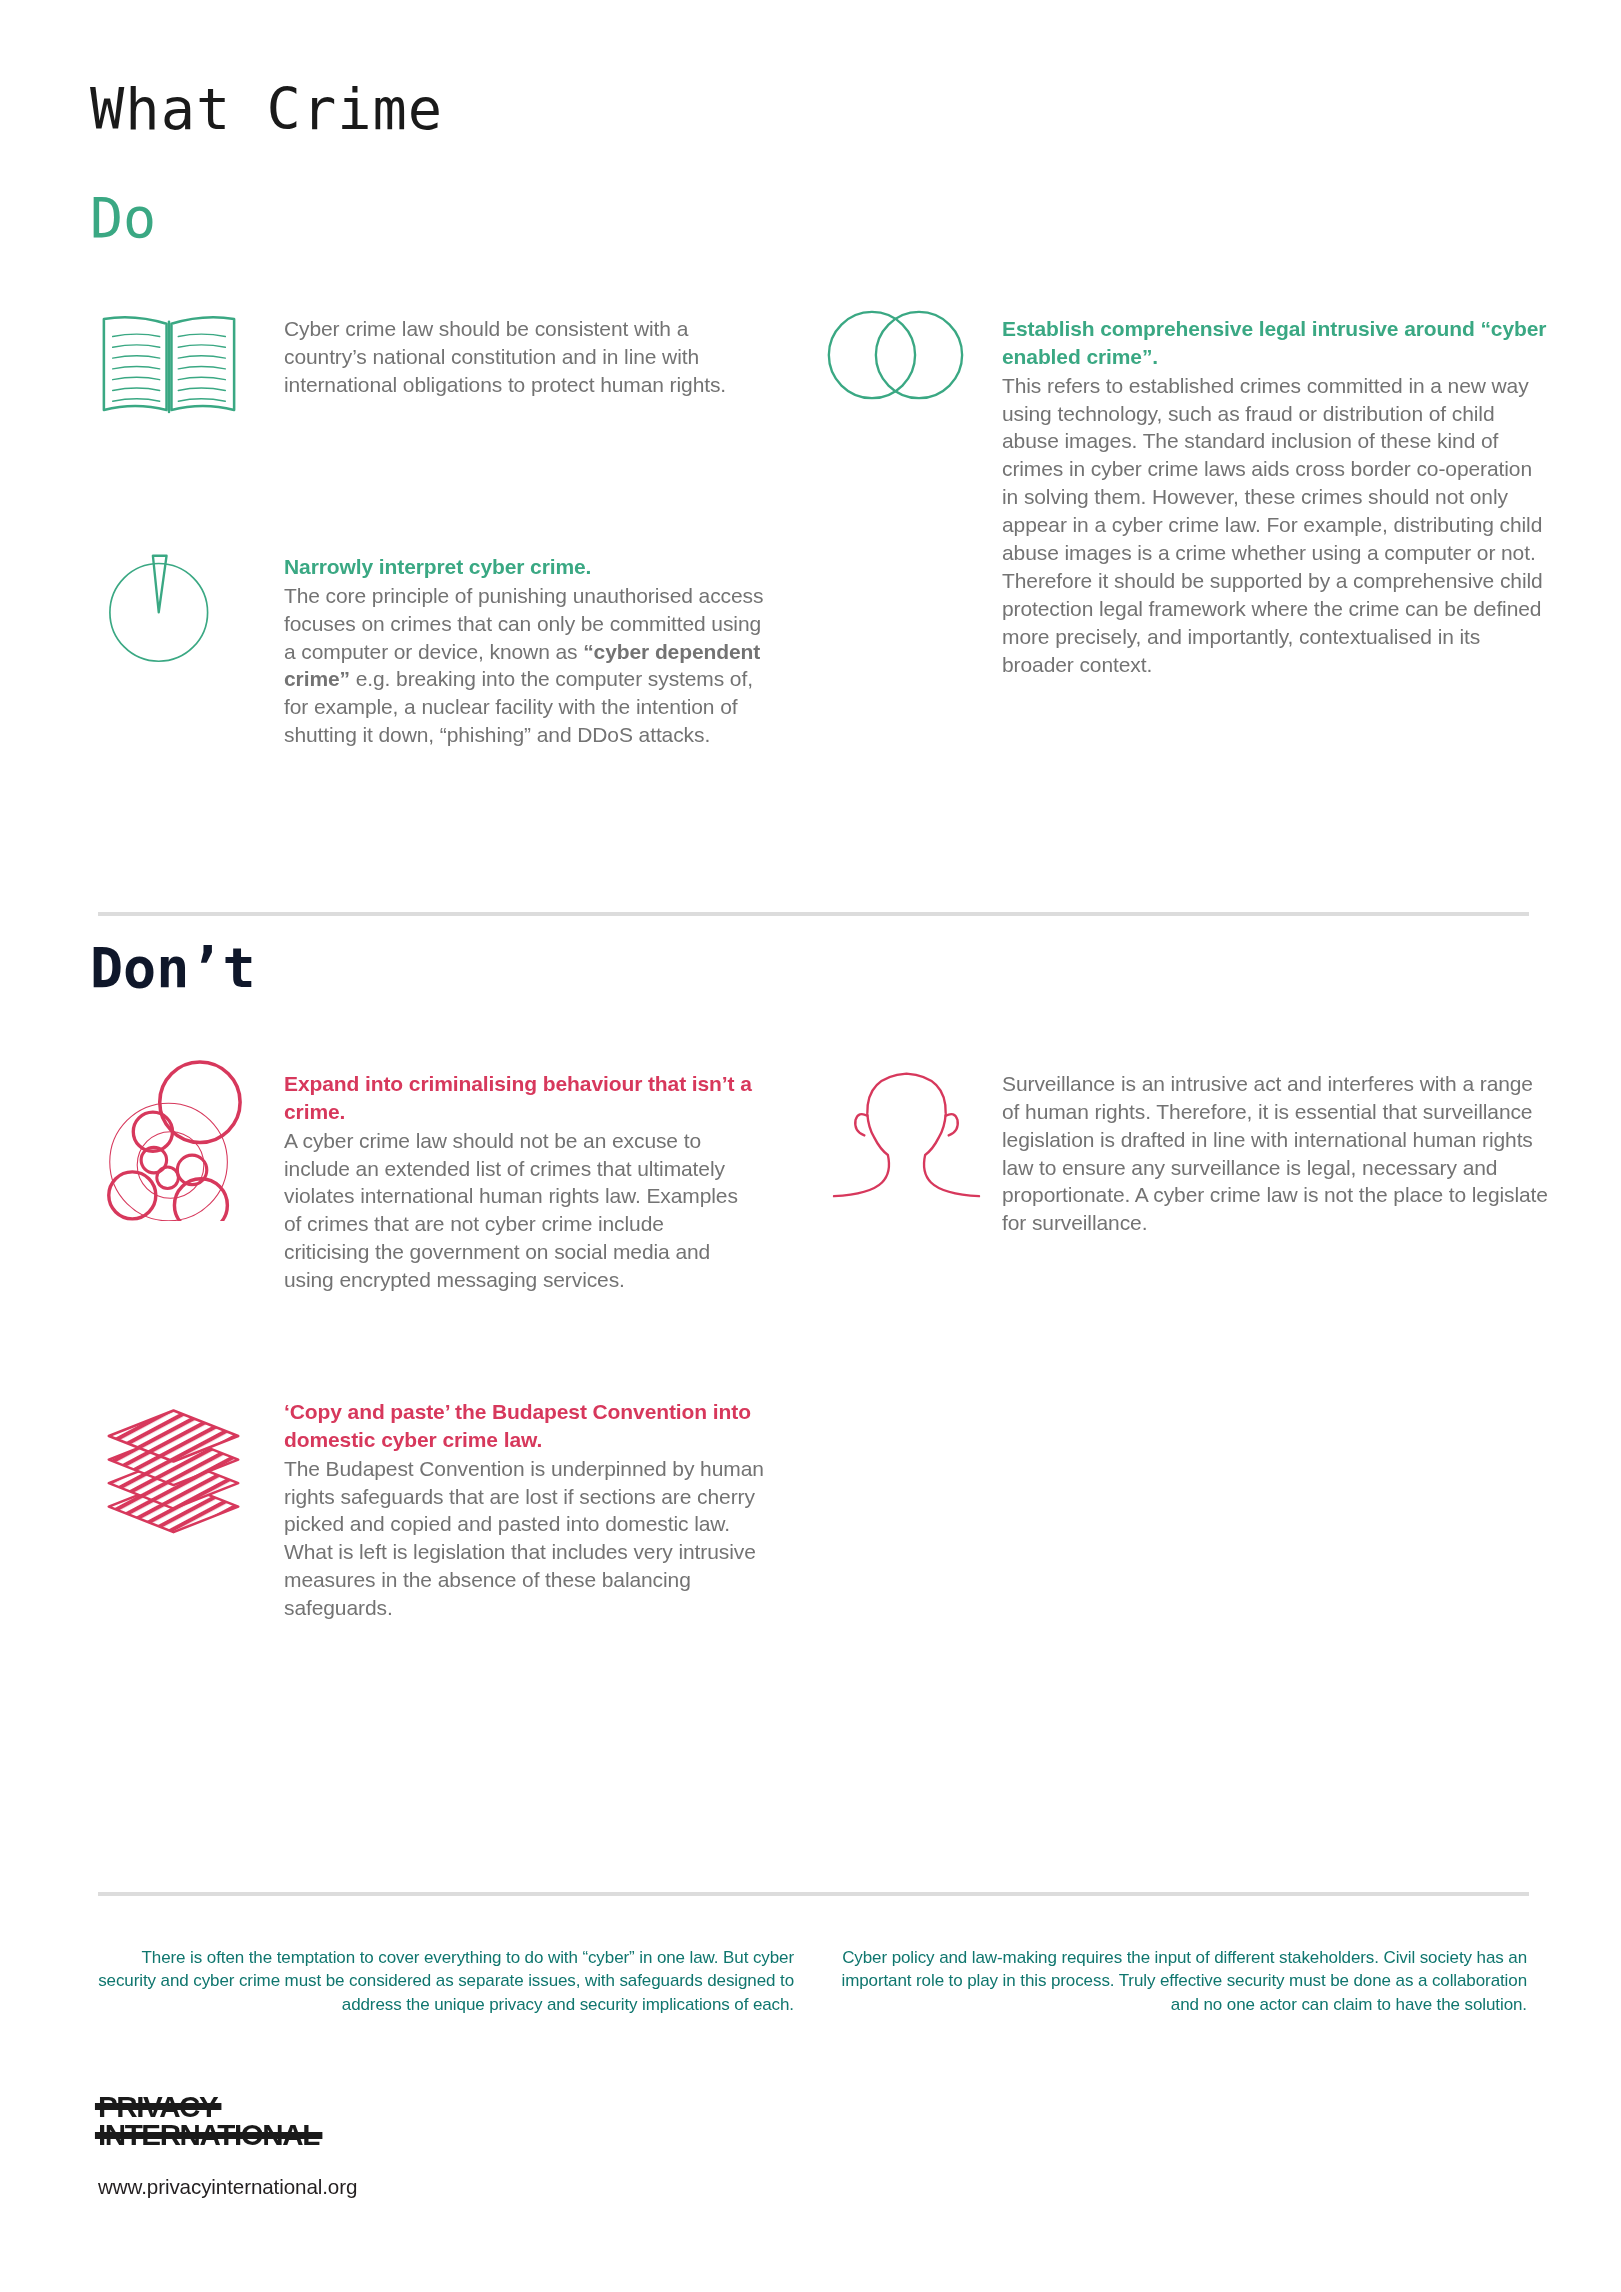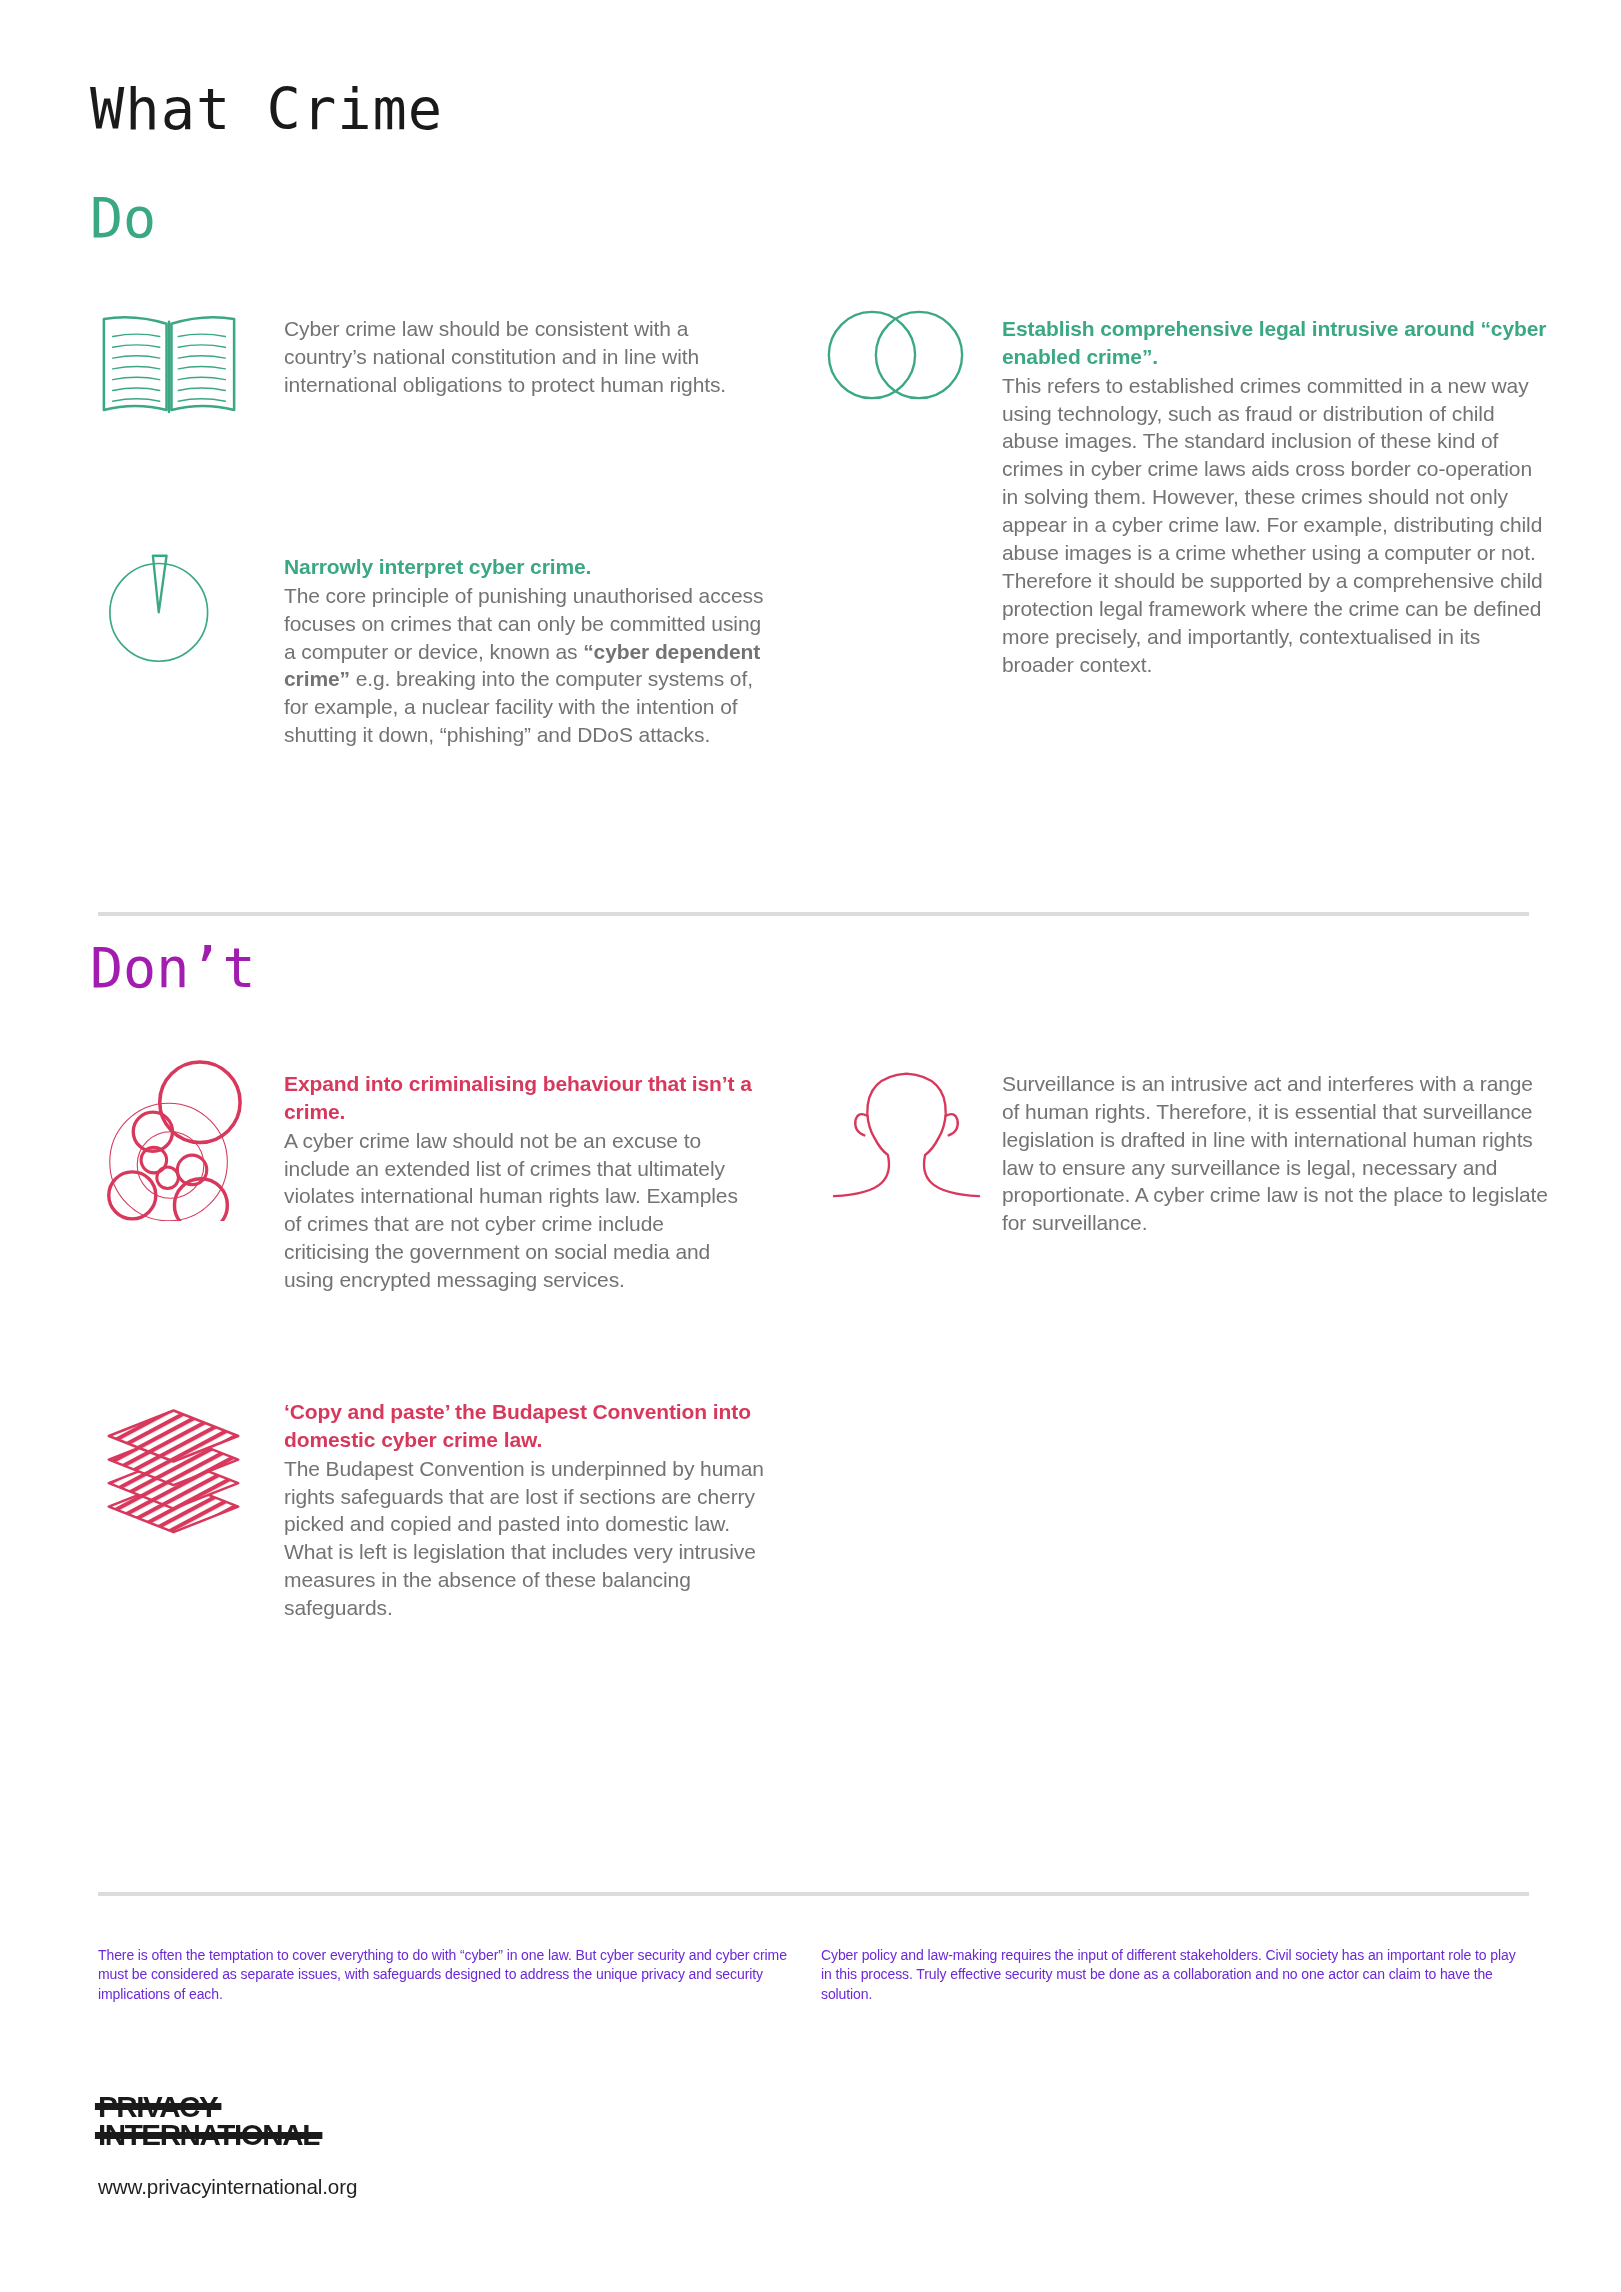--- a/index.html
+++ b/index.html
@@ -39,21 +39,21 @@
   
   .section-label {
     position: absolute;
     font-family: "DejaVu Sans Mono", "Liberation Mono", monospace;
     font-size: 55px;
     font-weight: 400;
     letter-spacing: 0px;
     white-space: nowrap;
   }
   .section-label.do   { left: 90px; top: 186px; color: #3aa883; }
-  .section-label.dont { left: 90px; top: 936px; color: #a21caf; }
+  .section-label.dont { left: 90px; top: 936px; color: #0f172a; font-weight: bold; }
 
   
   .divider {
     position: absolute;
     left: 98px;
     width: 1431px;
     height: 3.9px;
     background: #dcdcdc;
   }
   .divider.d1 { top: 912px; }
@@ -86,24 +86,25 @@
     line-height: 1.33;
     color: #737373;
     letter-spacing: -0.1px;
     margin: 0;
   }
   .item-text b { font-weight: bold; }
 
   
   .footer-col {
     position: absolute;
-    font-size: 14px;
+    font-size: 17px;
     line-height: 1.38;
-    color: #6d28d9;
+    color: #0f766e;
     letter-spacing: -0.1px;
+    text-align: right;
   }
   .footer-col.left  { left: 98px; top: 1946px; width: 696px; }
   .footer-col.right { left: 821px; top: 1946px; width: 706px; }
 
   
   .logo {
     position: absolute;
     left: 98px;
     top: 2093px;
     width: 294px;

